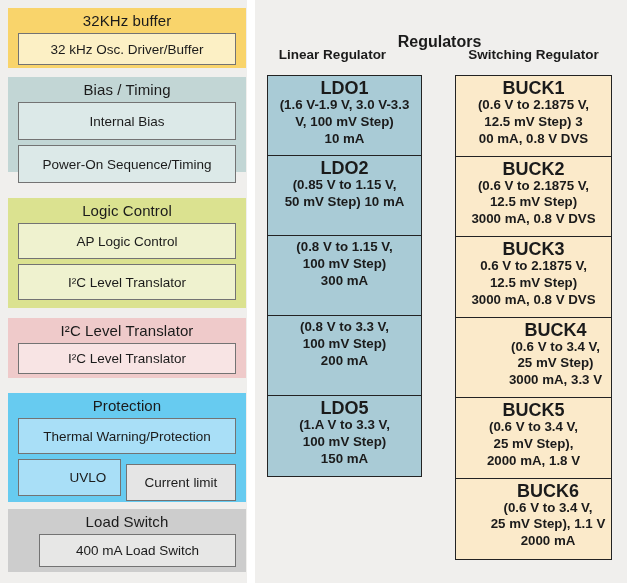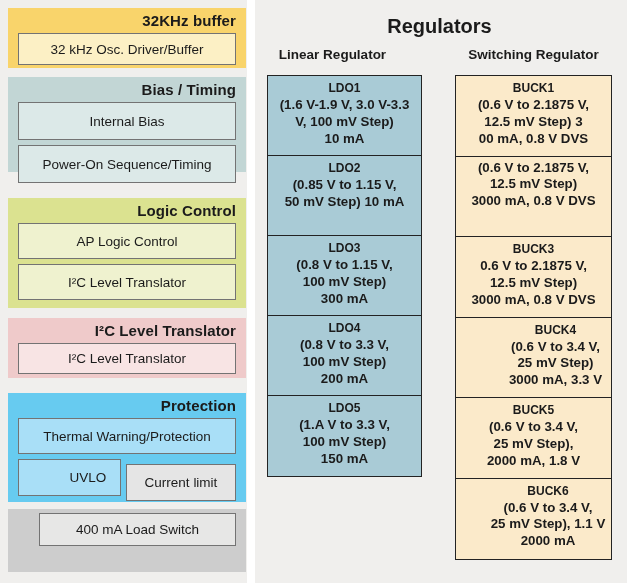--- a/index.html
+++ b/index.html
@@ -14,59 +14,59 @@
   .divider {
     position: absolute; left: 247px; top: 0;
     width: 8px; height: 583px; background: #ffffff;
   }
   
   .lblock {
     position: absolute; left: 8px; width: 238px;
     box-sizing: border-box; padding: 4px 10px 0 10px;
   }
   .btitle {
-    font-weight: bold; font-size: 15px; line-height: 18px;
-    text-align: right; margin-bottom: 3px; letter-spacing: 0.1px;
+    font-weight: normal; font-size: 15px; line-height: 18px;
+    text-align: center; margin-bottom: 3px; letter-spacing: 0.1px;
   }
   .cell {
     box-sizing: border-box;
     border: 1px solid #737373;
     display: flex; align-items: center; justify-content: center;
     font-size: 13.5px; text-align: center;
     height: 36px;
   }
   .cell + .cell, .cell + .split { margin-top: 5px; }
   .h31 { height: 31px; } .h32 { height: 32px; } .h33 { height: 33px; } .h38 { height: 38px; }
   .split { display: flex; gap: 5px; }
   .split .uvlo { flex: 0 0 103px; height: 37px; padding-left: 37px; }
   .split .climit { flex: 1; height: 37px; }
   
   .reg-title {
-    position: absolute; left: 267px; top: 15px; width: 345px;
-    text-align: center; font-weight: bold; font-size: 20px;
+    position: absolute; left: 267px; top: 33px; width: 345px;
+    text-align: center; font-weight: bold; font-size: 16px;
   }
   .col-heading {
     position: absolute; top: 47px; text-align: center;
     font-weight: bold; font-size: 13.5px;
   }
   .col-heading.lin { left: 255px; width: 155px; }
   .col-heading.sw  { left: 455px; width: 157px; }
   .reg-col { position: absolute; top: 75px; }
   .reg-col.linear    { left: 267px; width: 155px; }
   .reg-col.switching { left: 455px; width: 157px; }
   .reg-block {
     box-sizing: border-box;
     border: 1.5px solid #232323;
     padding-top: 3px;
     text-align: center; overflow: hidden;
   }
   .reg-block + .reg-block { margin-top: -1.5px; }
   .linear .reg-block    { height: 81.5px; }
   .switching .reg-block { height: 82px; }
-  .reg-name { font-weight: bold; font-size: 12px; line-height: 18px; }
+  .reg-name { font-weight: bold; font-size: 18px; line-height: 18px; }
   .reg-desc {
     font-weight: bold; font-size: 13.3px; line-height: 16.8px;
     white-space: pre-line;
   }
 </style>
 </head>
 <body style="background-color: rgb(240, 239, 237);">
 
 <div class="divider" style="background-color: rgb(255, 255, 255);"></div>
 
@@ -95,67 +95,67 @@
 <section class="lblock" style="top: 393px; height: 109px; background-color: rgb(103, 203, 240);">
   <div class="btitle">Protection</div>
   <div class="cell" style="background-color: rgb(169, 223, 247);">Thermal Warning/Protection</div>
   <div class="split">
     <div class="cell uvlo" style="background-color: rgb(169, 223, 247);">UVLO</div>
     <div class="cell climit" style="background-color: #e5e5e5;">Current limit</div>
   </div>
 </section>
 
 <section class="lblock" style="top: 509px; height: 63px; background-color: rgb(205, 205, 205);">
+  <div class="btitle">Load Switch</div>
   <div class="cell h33" style="background-color: rgb(231, 231, 230); margin-left: 21px;">400 mA Load Switch</div>
 </section>
 
 <div class="reg-title">Regulators</div>
 <div class="col-heading lin">Linear Regulator</div>
 <div class="col-heading sw">Switching Regulator</div>
 
 <div class="reg-col linear">
   <div class="reg-block" style="background-color: rgb(169, 203, 214);">
     <div class="reg-name">LDO1</div>
     <div class="reg-desc">(1.6 V-1.9 V, 3.0 V-3.3
 V, 100 mV Step)
 10 mA</div>
   </div>
   <div class="reg-block" style="background-color: rgb(169, 203, 214);">
     <div class="reg-name">LDO2</div>
     <div class="reg-desc">(0.85 V to 1.15 V,
 50 mV Step) 10 mA</div>
   </div>
   <div class="reg-block" style="background-color: rgb(169, 203, 214);">
-    <div class="reg-name">LDO3</div>
     <div class="reg-desc">(0.8 V to 1.15 V,
 100 mV Step)
 300 mA</div>
   </div>
   <div class="reg-block" style="background-color: rgb(169, 203, 214);">
-    <div class="reg-name">LDO4</div>
     <div class="reg-desc">(0.8 V to 3.3 V,
 100 mV Step)
 200 mA</div>
   </div>
   <div class="reg-block" style="background-color: rgb(169, 203, 214);">
     <div class="reg-name">LDO5</div>
     <div class="reg-desc">(1.A V to 3.3 V,
 100 mV Step)
 150 mA</div>
   </div>
 </div>
 
 <div class="reg-col switching">
   <div class="reg-block" style="background-color: rgb(251, 234, 202);">
     <div class="reg-name">BUCK1</div>
     <div class="reg-desc">(0.6 V to 2.1875 V,
 12.5 mV Step) 3
 00 mA, 0.8 V DVS</div>
   </div>
   <div class="reg-block" style="background-color: rgb(251, 234, 202);">
+    <div class="reg-name">BUCK2</div>
     <div class="reg-desc">(0.6 V to 2.1875 V,
 12.5 mV Step)
 3000 mA, 0.8 V DVS</div>
   </div>
   <div class="reg-block" style="background-color: rgb(251, 234, 202);">
     <div class="reg-name">BUCK3</div>
     <div class="reg-desc">0.6 V to 2.1875 V,
 12.5 mV Step)
 3000 mA, 0.8 V DVS</div>
   </div>

